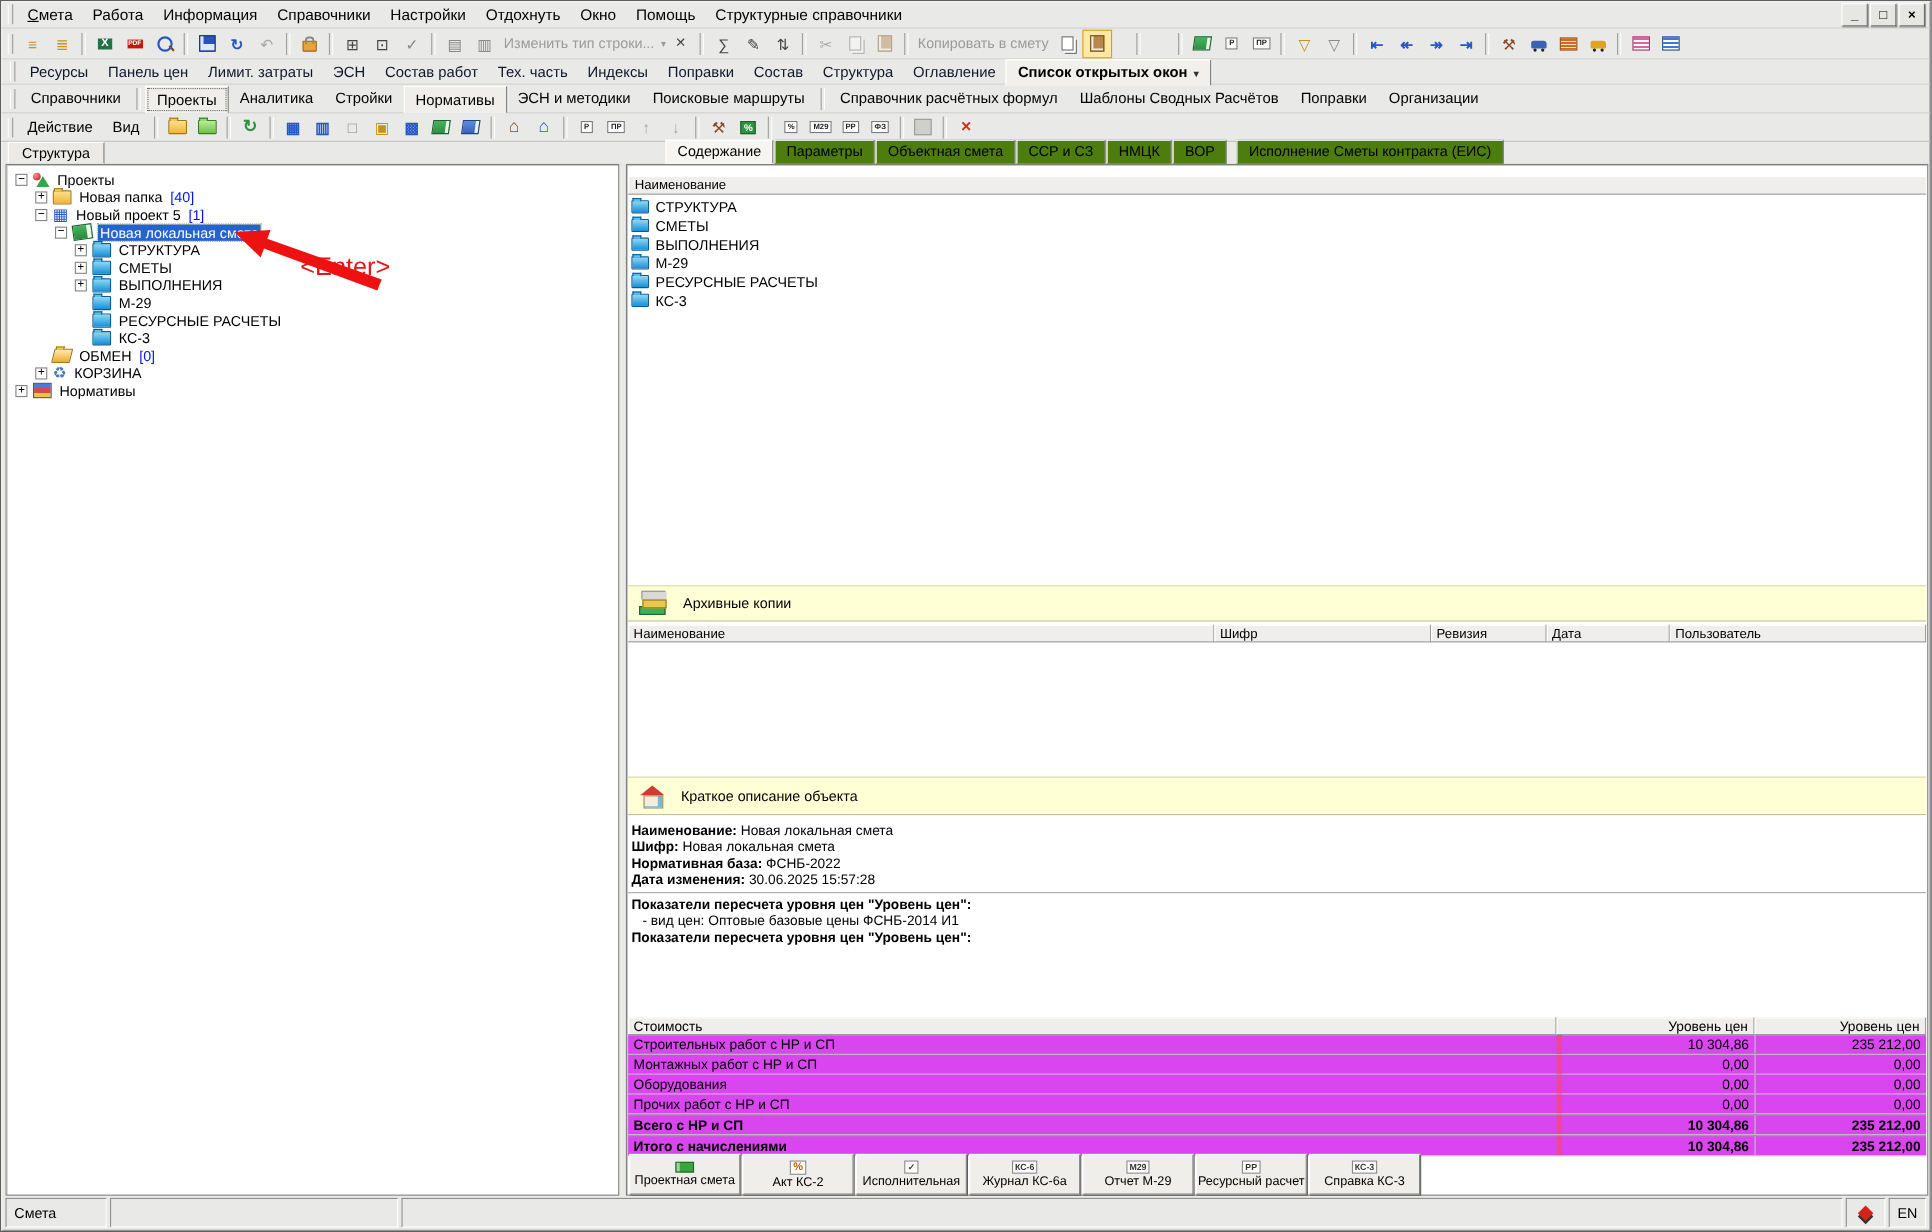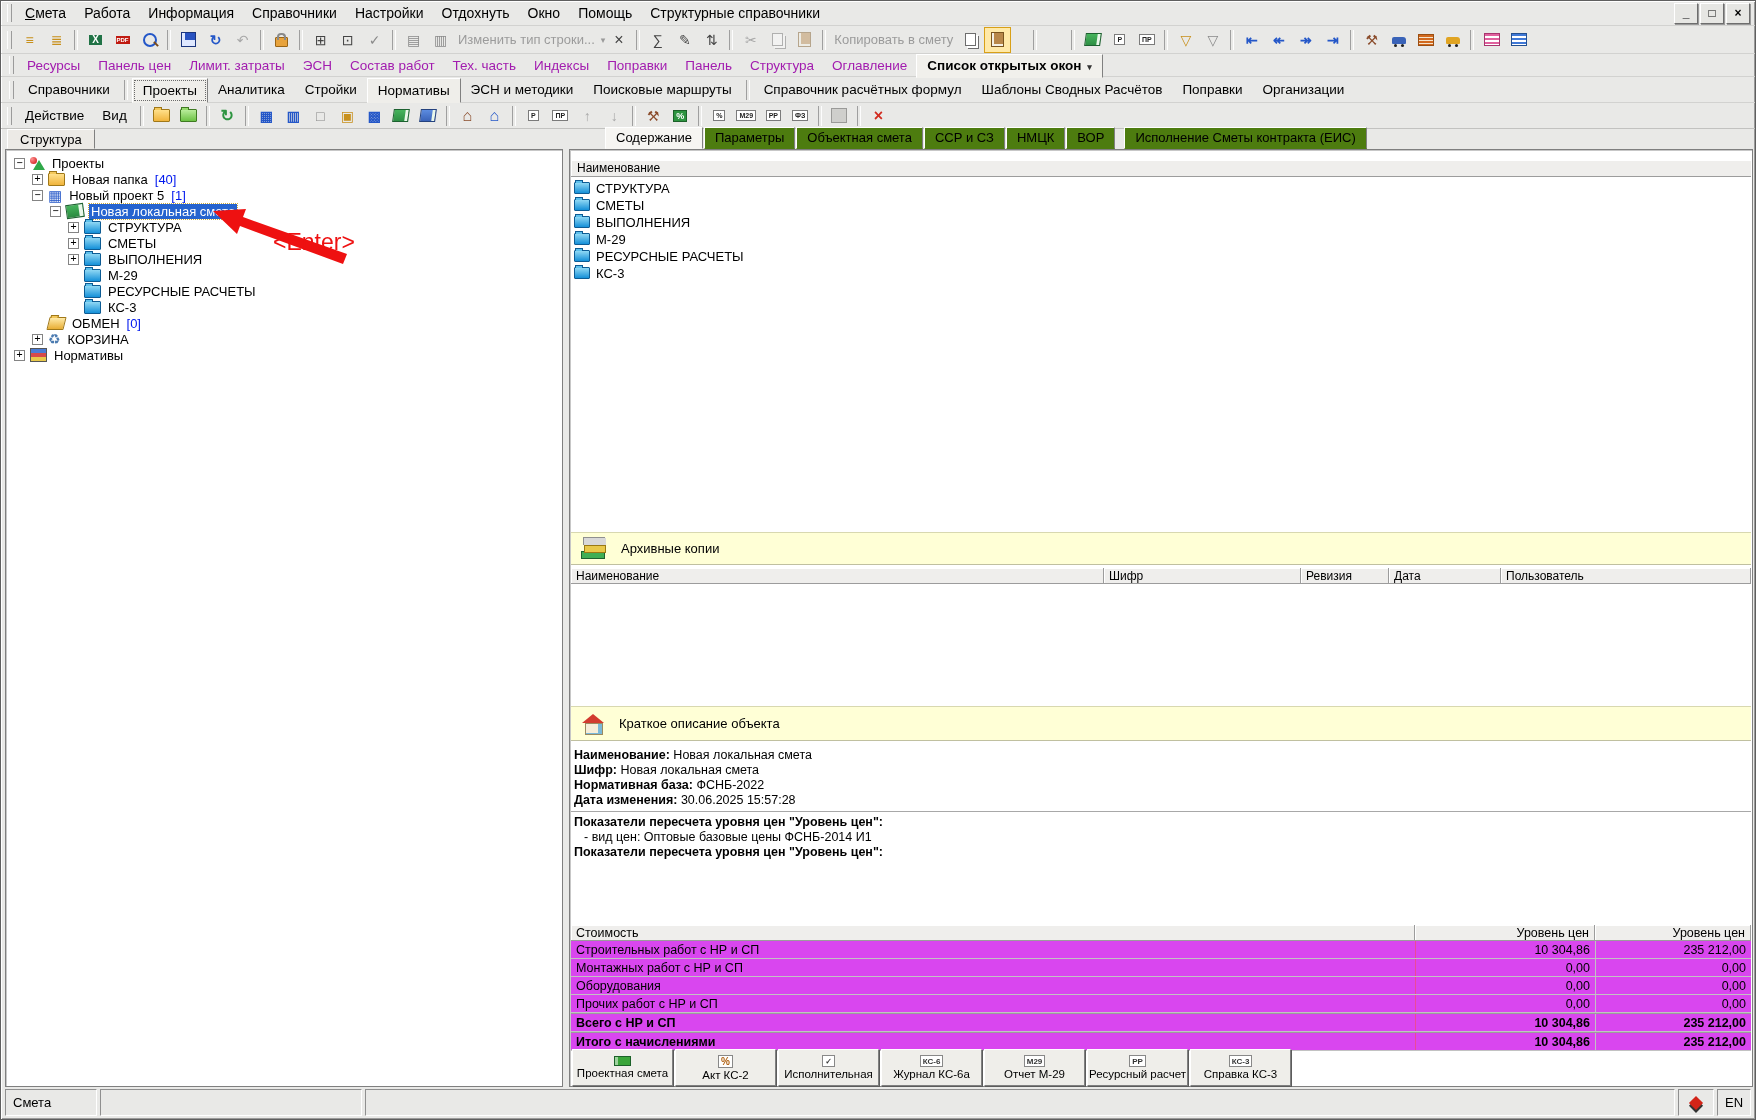--- a/index.html
+++ b/index.html
@@ -53,21 +53,21 @@
   .folder::before{content:"";position:absolute;top:-3px;left:0;width:6px;height:2px;background:#f4c85a;border:1px solid #a07818;border-bottom:none;}
   .folder.cyan{background:linear-gradient(#8fd8f4,#1590d8);border-color:#0d5c94;}
   .folder.cyan::before{background:#5cc0ec;border-color:#0d5c94;}
   .folder.green{background:linear-gradient(#b8ec9a,#6cc244);border-color:#3f7a22;}
   .folder.green::before{background:#94da6c;border-color:#3f7a22;}
   .folder.open{transform:skewX(-14deg);background:linear-gradient(#ffeaa8,#e8ae34);}
   .folder.small{width:14px;height:10px;}
   
   .tabstrip{height:23px;border-bottom:1px solid #d2d2d0;padding:0 4px;gap:0;}
   .ts-item{padding:3px 9px;font-size:13.5px;white-space:nowrap;}
-  .ts-dis{color:#a21caf;}
+  .ts-dis{color:#0f172a;}
   .ts-active{font-weight:bold;background:#f1f0ec;border:1px solid;border-color:#ffffff #808080 #f1f0ec #ffffff;margin-bottom:-1px;padding:3px 10px 4px;}
   .tabstrip2{height:26px;border-bottom:1px solid #d2d2d0;padding:0 4px;}
   .ts2-item{padding:4px 10px;font-size:13.5px;white-space:nowrap;}
   .ts2-tab{background:#efeeea;border:1px solid;border-color:#ffffff #808080 #efeeea #ffffff;margin-bottom:-1px;}
   .ts2-focus{outline:1px dotted #6b6b6b;outline-offset:-3px;}
   
   .actionbar{height:26px;border-bottom:1px solid #c2c2c0;padding:0 2px;}
   .ab-menu{padding:3px 9px;font-size:13.5px;}
   
   .main{position:absolute;top:128px;left:4px;width:1748px;height:958px;display:flex;}
@@ -123,21 +123,21 @@
   
   .cost{position:absolute;left:1px;right:1px;font-size:12.5px;}
   .cost-hdr{display:flex;height:16px;}
   .ch{background:#efeeec;border-right:1px solid #9c9c9c;border-bottom:1px solid #9c9c9c;box-shadow:inset 1px 1px 0 #fff;
     display:flex;align-items:center;padding:0 5px;box-sizing:border-box;}
   .ch.lbl{flex:1;}
   .ch.v{width:180px;justify-content:flex-end;}
   .ch.v2{width:156px;justify-content:flex-end;}
   .cost-row{display:flex;height:17px;background:#d946ef;border-bottom:1px solid #c2c2c2;}
   .cl{flex:1;display:flex;align-items:center;padding-left:5px;}
-  .cv{width:180px;display:flex;align-items:center;justify-content:flex-end;padding-right:5px;border-left:1px solid #ec4899;box-sizing:border-box;}
+  .cv{width:180px;display:flex;align-items:center;justify-content:flex-end;padding-right:5px;border-left:5px solid #ec4899;box-sizing:border-box;}
   .cv2{width:156px;display:flex;align-items:center;justify-content:flex-end;padding-right:5px;border-left:1px solid #c2c2c2;box-sizing:border-box;}
   .cost-row.b{font-weight:bold;border-top:1px solid #9c9c9c;}
   
   .rbtns{position:absolute;left:2px;display:flex;gap:2px;}
   .rbtn{width:101px;height:37px;background:#efeeea;border:1px solid;border-color:#ffffff #808080 #808080 #ffffff;
     box-shadow:1px 1px 0 #5c5c5c;display:flex;flex-direction:column;align-items:center;justify-content:center;gap:1px;box-sizing:border-box;}
   .rbtn .ric{font-size:8px;font-weight:bold;border:1px solid #888;background:#fff;padding:0 2px;color:#333;min-height:10px;display:flex;align-items:center;}
   .rbtn .ric.grid{width:13px;height:10px;background:#3aa53a;box-shadow:inset 0 0 0 1px #1c6129, inset 4px 0 0 rgba(255,255,255,.5);border:none;}
   .rbtn .ric.pct{font-size:10px;color:#b06010;}
   .rbtn .rlab{font-size:11.5px;white-space:nowrap;}
@@ -308,21 +308,21 @@
   <div class="row tabstrip">
     <div class="grip"></div>
     <span class="ts-item ts-dis">Ресурсы</span>
     <span class="ts-item ts-dis">Панель цен</span>
     <span class="ts-item ts-dis">Лимит. затраты</span>
     <span class="ts-item ts-dis">ЭСН</span>
     <span class="ts-item ts-dis">Состав работ</span>
     <span class="ts-item ts-dis">Тех. часть</span>
     <span class="ts-item ts-dis">Индексы</span>
     <span class="ts-item ts-dis">Поправки</span>
-    <span class="ts-item ts-dis">Панель</span>
+    <span class="ts-item ts-dis">Состав</span>
     <span class="ts-item ts-dis">Структура</span>
     <span class="ts-item ts-dis">Оглавление</span>
     <span class="ts-item ts-active"><span>Список открытых окон</span> <span class="caret" style="color:#333">▾</span></span>
   </div>
 
   <div class="row tabstrip2">
     <div class="grip"></div>
     <span class="ts2-item">Справочники</span>
     <div class="sep"></div>
     <span class="ts2-item ts2-tab ts2-focus">Проекты</span>
@@ -576,21 +576,21 @@
             <span>КС-3</span>
           </div>
 
         <div class="band" style="top:382px;height:33px">
           <span class="i-archive"></span>
           <span class="band-title">Архивные копии</span>
         </div>
         <div class="arch-hdr" style="top:418px">
           <div class="arch-cell" style="width:533px">Наименование</div>
           <div class="arch-cell" style="width:197px">Шифр</div>
-          <div class="arch-cell" style="width:88px">Ревизия</div>
+          <div class="arch-cell" style="width:105px">Ревизия</div>
           <div class="arch-cell" style="width:112px">Дата</div>
           <div class="arch-cell" style="flex:1">Пользователь</div>
         </div>
 
         <div class="band" style="top:556px;height:35px">
           <span class="i-house"></span>
           <span class="band-title">Краткое описание объекта</span>
         </div>
         <div class="desc" style="top:598px">
           <div><b>Наименование:</b> <span>Новая локальная смета</span></div>

